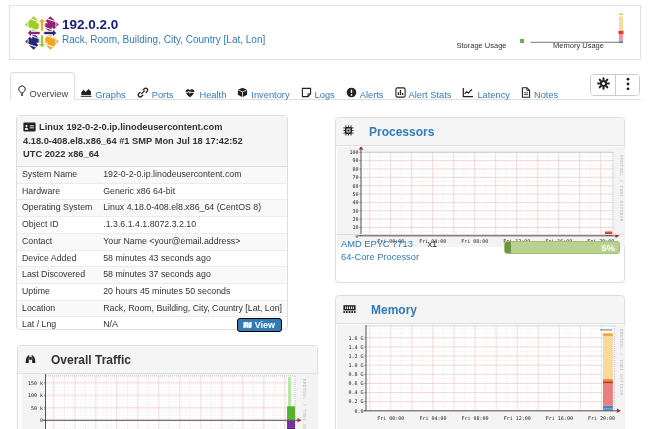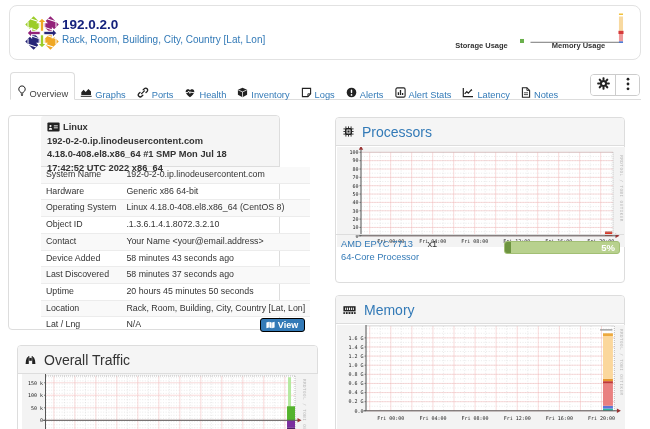--- a/index.html
+++ b/index.html
@@ -2,54 +2,54 @@
 <html><head>
 <meta charset="utf-8">
 <style>
   * { margin:0; padding:0; box-sizing:border-box; }
   html,body { width:650px; height:429px; overflow:hidden; background:#fff;
     font-family:"Liberation Sans", sans-serif; color:#333; }
   a { text-decoration:none; }
 
   
   .header-panel { position:absolute; left:9px; top:5px; width:632px; height:55px;
-    background:#fff; border:1px solid #e2e2e2; border-radius:8px; }
+    background:#fff; border:1px solid #e2e2e2; border-radius:0; }
   .os-logo { position:absolute; left:7px; top:2px; width:50px; height:50px; }
   .device-title { position:absolute; left:52px; top:10.5px; font-size:13.5px; font-weight:bold; color:#14217c; }
   .device-location { position:absolute; left:52px; top:28px; font-size:10px; color:#337ab7; }
   .minigraphs { position:absolute; right:13px; top:6px; display:flex; }
   .minigraph { width:97px; position:relative; height:44px; }
   .minigraph svg { position:absolute; left:0; top:0; }
   .minigraph .mg-label { position:absolute; left:0; right:0; top:28.5px; text-align:center;
-    font-size:7.5px; font-weight:bold; color:#333; }
+    font-size:7.5px; font-weight:normal; color:#333; }
 
   
   .tabbar { position:absolute; left:10px; top:72px; width:631px; height:28px;
     border-bottom:1px solid #ddd; display:flex; align-items:stretch; }
   .tab { display:flex; align-items:flex-end; gap:3px; padding:0 5.5px; font-size:9.3px;
     color:#337ab7; margin-bottom:-1px; white-space:nowrap; }
   .tab svg { flex:none; }
   .tab.active { background:#fff; border:1px solid #ddd; border-bottom:1px solid #fff;
     border-radius:4px 4px 0 0; color:#444; }
   .tab-actions { position:absolute; right:1px; top:2px; display:flex; border:1px solid #ccc;
     border-radius:4px; overflow:hidden; background:#fff; }
   .tab-actions .act-btn { width:24px; height:20px; display:flex; align-items:center; justify-content:center;
     background:#fff; border:none; cursor:pointer; padding:0; }
   .tab-actions .act-btn + .act-btn { border-left:1px solid #ccc; }
 
   
   .panel { position:absolute; background:#fff; border:1px solid #ddd; border-radius:4px; }
   .panel-heading { background:#f5f5f5; border-bottom:1px solid #ddd; border-radius:3px 3px 0 0;
-    padding:0 7px; height:28px; font-weight:normal; font-size:14px; color:#333;
-    display:flex; align-items:center; gap:8px; }
+    padding:0 7px; height:28px; font-weight:bold; font-size:12px; color:#333;
+    display:flex; align-items:center; gap:15px; }
   .panel-heading.link { color:#337ab7; }
   .panel-heading svg { flex:none; }
 
   
-  .sys-panel { left:8px; top:115px; width:272px; height:215px;padding-left:32px; }
+  .sys-panel { left:16px; top:115px; width:272px; height:215px; }
   .sys-head { background:#f5f5f5; border-bottom:1px solid #ddd; border-radius:3px 3px 0 0;
     padding:5px 33px 5px 6px; font-weight:bold; font-size:9.3px; line-height:13.5px; color:#333; height:51px; }
   .sys-head svg { vertical-align:-2px; margin-right:3px; }
   table.sys { width:100%; border-collapse:collapse; }
   table.sys td { font-size:8.8px; line-height:11.7px; padding:2px 5px; vertical-align:middle;
     white-space:nowrap; color:#333; }
   table.sys tr { border-top:1px solid #ececec; }
   table.sys tr:first-child { border-top:none; }
   table.sys tr:nth-child(odd) { background:#f9f9f9; }
   table.sys td.lbl { width:91px;margin-left:15px; }

